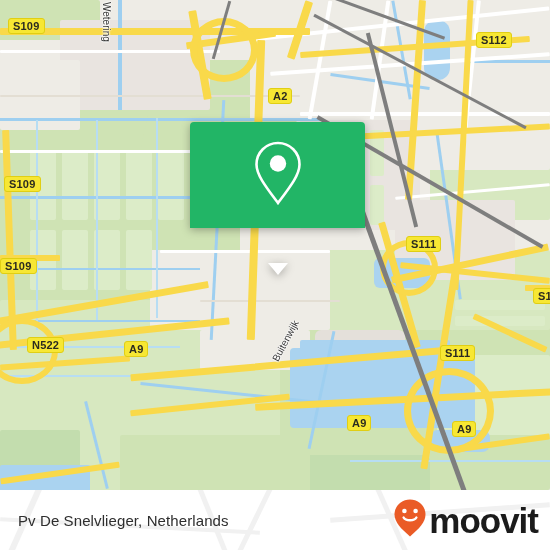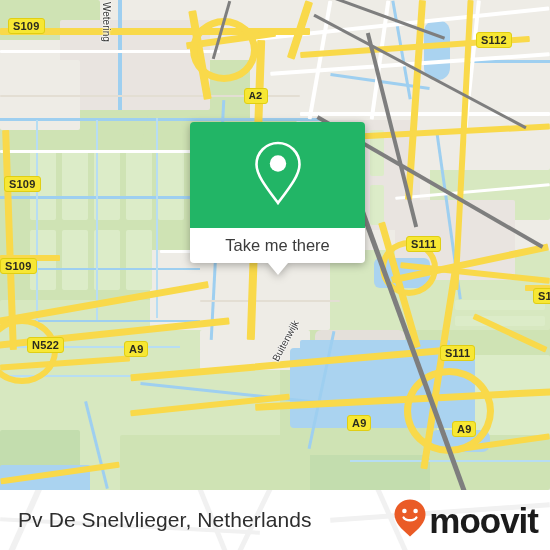--- a/index.html
+++ b/index.html
@@ -117,21 +117,21 @@
   #footer{
     position:absolute;left:0;top:490px;
     width:550px;height:60px;
     background:#ffffff;
     overflow:hidden;
   }
   .wm{position:absolute;background:#f1f1f1;}
   #footer-title{
     position:absolute;left:18px;top:0;height:60px;
     display:flex;align-items:center;
-    font-size:21px;color:#2e2e2e;
+    font-size:15px;color:#2e2e2e;
     font-family:"Liberation Sans",sans-serif;
     letter-spacing:.1px;
   }
   #logo{
     position:absolute;right:12px;top:0;height:60px;
     display:flex;align-items:center;gap:2px;
   }
   #logo-word{
     font-size:35px;font-weight:bold;color:#1b1b1b;
     font-family:"Liberation Sans",sans-serif;
@@ -282,21 +282,21 @@
       <div class="rail" style="left:390px;top:30px;width:4px;height:200px;transform:rotate(-14deg);"></div>
       <div class="rail" style="left:300px;top:180px;width:260px;height:4px;transform:rotate(30deg);"></div>
       <div class="rail" style="left:414px;top:200px;width:5px;height:320px;transform:rotate(-20deg);"></div>
       <div class="rail" style="left:220px;top:0;width:3px;height:60px;transform:rotate(16deg);"></div>
     </div>
 
     <div class="layer">
       <div id="shields">
           <div class="shield" style="left: 8px; top: 18px;">S109</div>
           <div class="shield" style="left: 476px; top: 32px;">S112</div>
-          <div class="shield" style="left: 244px; top: 88px; font-family: Liberation Mono, monospace;">A2</div>
+          <div class="shield" style="left: 268px; top: 88px;">A2</div>
           <div class="shield" style="left: 4px; top: 176px;">S109</div>
           <div class="shield" style="left: 406px; top: 236px;">S111</div>
           <div class="shield" style="left: 533px; top: 288px;">S11</div>
           <div class="shield" style="left: 0px; top: 258px;">S109</div>
           <div class="shield" style="left: 27px; top: 337px;">N522</div>
           <div class="shield" style="left: 124px; top: 341px;">A9</div>
           <div class="shield" style="left: 440px; top: 345px;">S111</div>
           <div class="shield" style="left: 347px; top: 415px;">A9</div>
           <div class="shield" style="left: 452px; top: 421px;">A9</div>
         </div>
@@ -310,23 +310,20 @@
 
   <div id="card">
     <div id="card-head">
       <span>
         <svg width="56" height="72" viewBox="0 0 56 72" fill="none" aria-hidden="true">
           <path d="M28 6 C16 6 6.5 15.5 6.5 27.5 C6.5 38 16 50 28 66 C40 50 49.5 38 49.5 27.5 C49.5 15.5 40 6 28 6 Z" stroke="#ffffff" stroke-width="2.6" fill="none"></path>
           <circle cx="28" cy="26.5" r="8.2" fill="#ffffff"></circle>
         </svg>
       </span>
     </div>
-    <div id="card-foot">
-      <span>Take me there</span>
-    </div>
     <div id="card-tail"></div>
   </div>
 
   <div id="footer">
     <div class="wm" style="left:20px;top:-10px;width:6px;height:90px;transform:rotate(24deg);"></div>
     <div class="wm" style="left:210px;top:-20px;width:5px;height:100px;transform:rotate(-22deg);"></div>
     <div class="wm" style="left:250px;top:-10px;width:5px;height:90px;transform:rotate(26deg);"></div>
     <div class="wm" style="left:390px;top:-18px;width:5px;height:100px;transform:rotate(-24deg);"></div>
     <div class="wm" style="left:330px;top:20px;width:220px;height:5px;transform:rotate(-4deg);"></div>
     <div class="wm" style="left:0;top:34px;width:260px;height:4px;transform:rotate(3deg);"></div>

